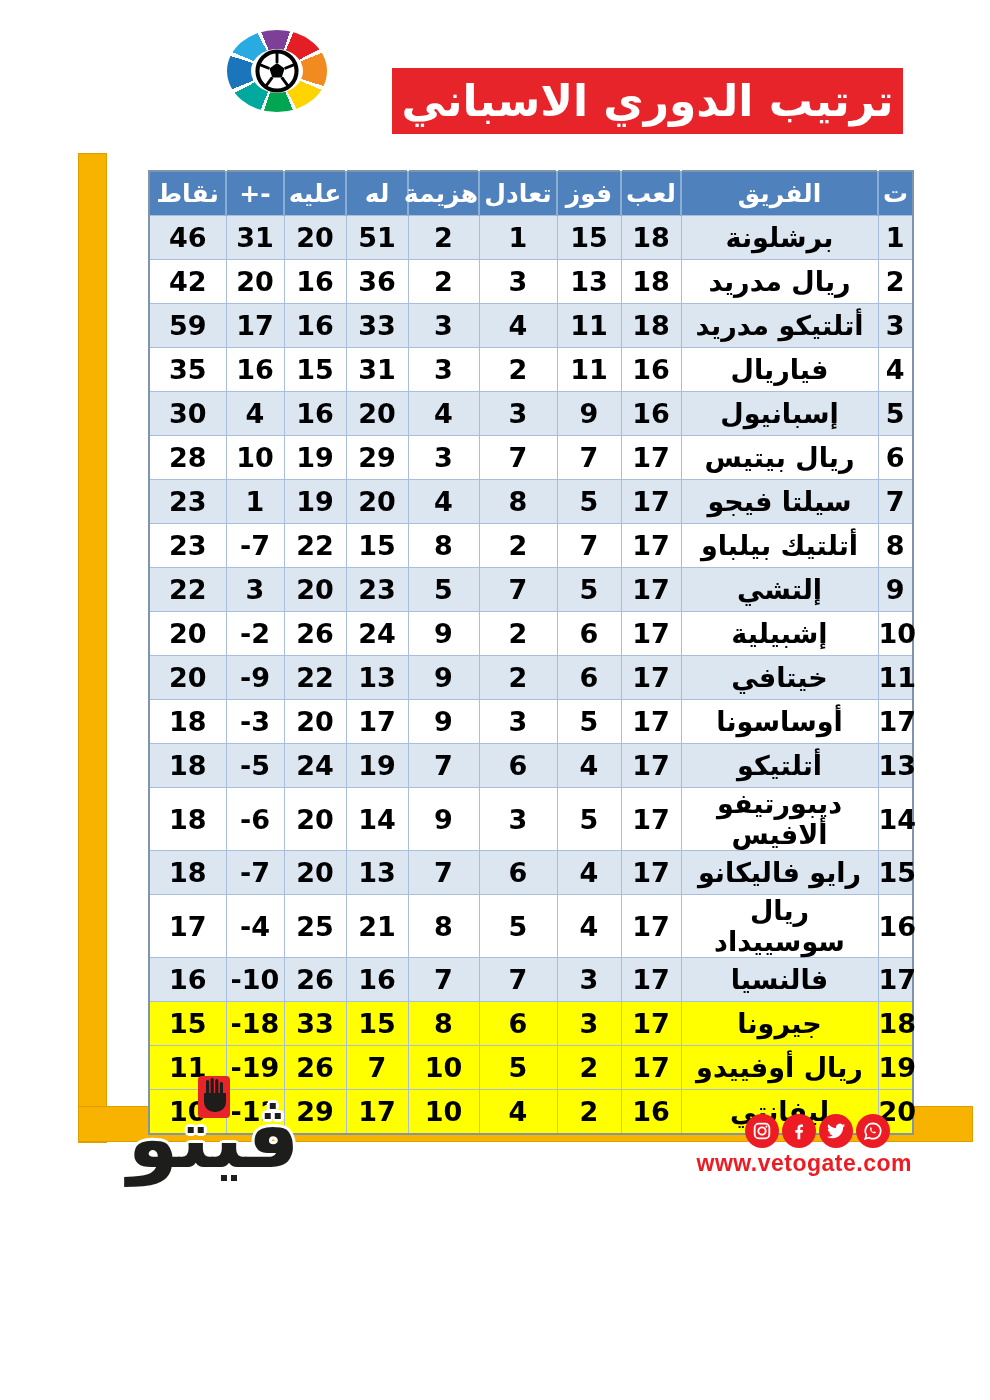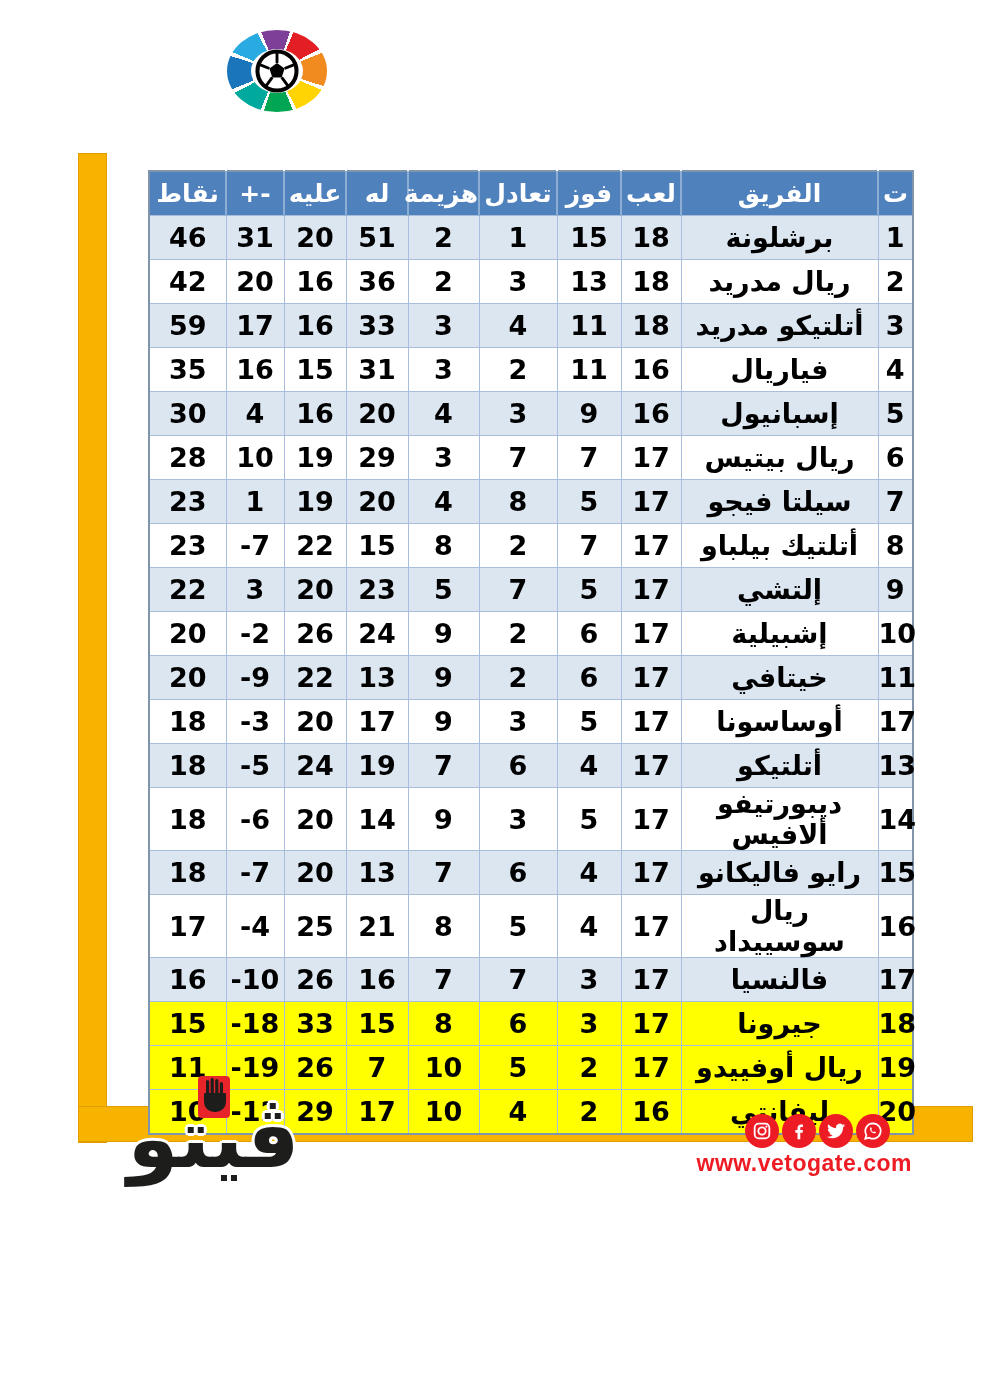--- a/index.html
+++ b/index.html
@@ -78,20 +78,23 @@
         <polygon points="20,13 26.6,17.8 24.1,25.6 15.9,25.6 13.4,17.8" fill="#000"></polygon>
         <line x1="20" y1="13" x2="20" y2="4" stroke="#000" stroke-width="2.5"></line>
         <line x1="26.6" y1="17.8" x2="35" y2="14.5" stroke="#000" stroke-width="2.5"></line>
         <line x1="24.1" y1="25.6" x2="29.5" y2="33" stroke="#000" stroke-width="2.5"></line>
         <line x1="15.9" y1="25.6" x2="10.5" y2="33" stroke="#000" stroke-width="2.5"></line>
         <line x1="13.4" y1="17.8" x2="5" y2="14.5" stroke="#000" stroke-width="2.5"></line>
       </svg>
     </div>
   </div>
 
+  <div class="banner">
+    <span class="banner-title">ترتيب الدوري الاسباني</span>
+  </div>
 
   <div class="bar-vertical"></div>
   <div class="bar-horizontal"></div>
 
   <table class="standings">
     <colgroup>
       <col style="width:35px">
         <col style="width:197px">
         <col style="width:60px">
       <col style="width:64px">

